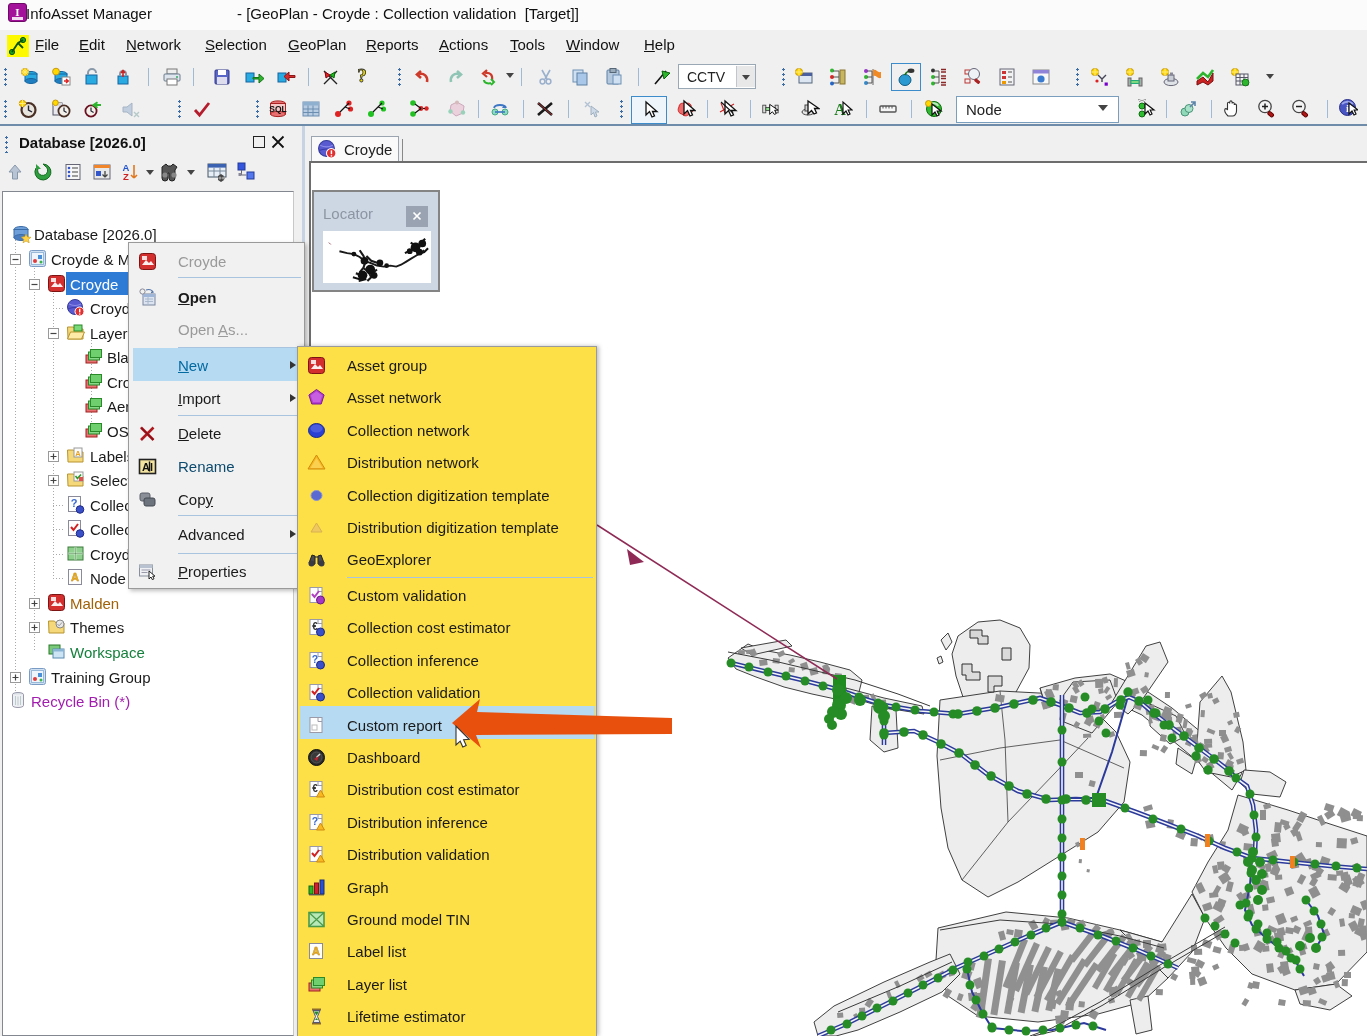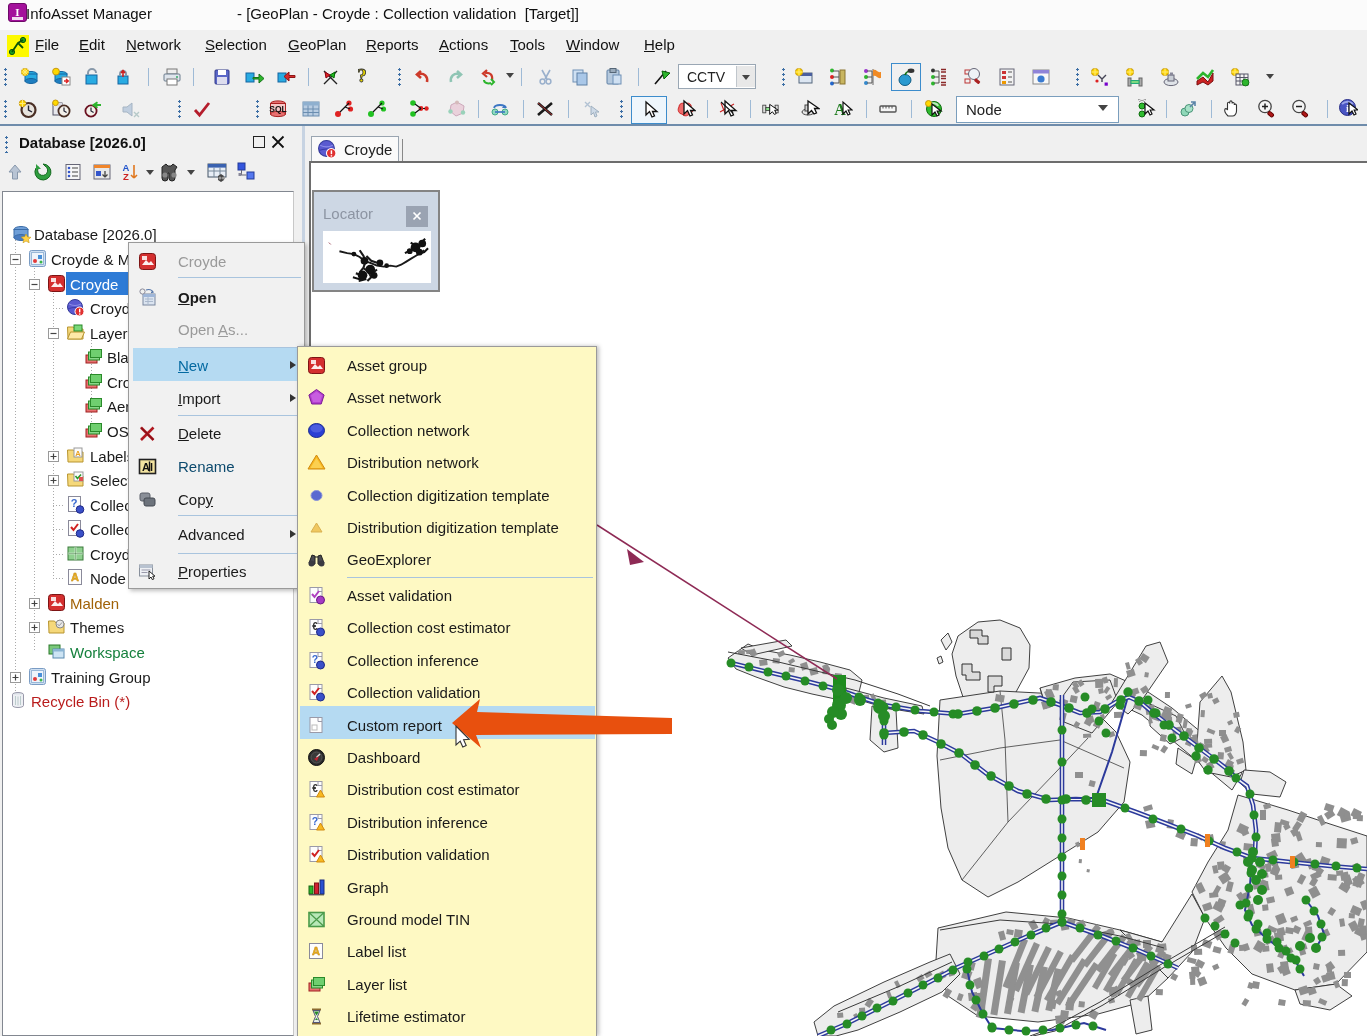--- a/index.html
+++ b/index.html
@@ -622,21 +622,21 @@
       <circle cx="7" cy="12" r="2" fill="#e23a3a"></circle>
       <rect x="10" y="6" width="4" height="4" fill="#4a90d8"></rect>
       <circle cx="13" cy="13" r="1.5" fill="#3ab54a"></circle>
     </svg>
 <span class="abs" style="left:48px;top:540px;color:#1a1a1a;white-space:nowrap">Training Group</span>
 <svg class="abs" style="left:7px;top:562px" width="19" height="19" viewBox="0 0 19 19">
       <ellipse cx="8" cy="3.5" rx="5.5" ry="2" fill="#dde2e8" stroke="#99a"></ellipse>
       <path d="M2.5 3.5v11a5.5 2 0 0011 0v-11" fill="#eef0f4" stroke="#99a"></path>
       <path d="M5.5 5v9M8 5.5v9M10.5 5v9" stroke="#bcc"></path>
     </svg>
-<span class="abs" style="left:28px;top:564px;color:#b91c1c;white-space:nowrap">Recycle Bin (*)</span>
+<span class="abs" style="left:28px;top:564px;color:#a21caf;white-space:nowrap">Recycle Bin (*)</span>
 </div>
 
 <div class="abs" style="left:296px;top:126px;width:6px;height:910px;background:#f0f0f0"></div>
 <div class="abs" style="left:302px;top:126px;width:3px;height:910px;background:#c7d3e2"></div>
 <div class="abs" style="left:305px;top:126px;width:1062px;height:36px;background:#f0f0f0"></div>
 
 <div class="abs" style="left:311px;top:136px;width:88px;height:26px;background:#fafafa;border:1px solid #9aa5b1;border-bottom:none"></div>
 <svg class="abs" style="left:317px;top:139px" width="20" height="20" viewBox="0 0 19 19">
     <circle cx="9" cy="9" r="7.5" fill="#5a5ad0" stroke="#333a99"></circle>
     <path d="M2 11c4-2 10-2 14 0" stroke="#3a3aa8" fill="none"></path>
@@ -1309,21 +1309,21 @@
       <rect x="1.5" y="3" width="13" height="3" fill="#b8c2d0"></rect>
       <path d="M3.5 8h9M3.5 10.5h6" stroke="#99a"></path>
       <path d="M11 9v8l2-2 1.3 2.6 1.7-.8-1.3-2.6H17z" fill="#fff" stroke="#222" stroke-width="1"></path>
     </svg>
 <div class="msep" style="top:34px"></div>
 <div class="msep" style="top:104px"></div>
 <div class="msep" style="top:172px"></div>
 <div class="msep" style="top:272px"></div>
 <div class="msep" style="top:310px"></div>
 </div>
-<div class="abs" style="left:297px;top:346px;width:300px;height:690px;background:#fef9c3;border:1px solid #9a9a9a;border-bottom:none;box-shadow:2px 0 4px rgba(0,0,0,0.25)">
+<div class="abs" style="left:297px;top:346px;width:300px;height:690px;background:#fde047;border:1px solid #9a9a9a;border-bottom:none;box-shadow:2px 0 4px rgba(0,0,0,0.25)">
 <div class="abs" style="left:2px;top:359px;width:295px;height:33px;background:#b5daf2"></div>
 <div class="ti" style="left:49px;top:9px">Asset group</div>
 <svg class="abs" style="left:9px;top:9px" width="19" height="19" viewBox="0 0 19 19">
       <rect x="1.5" y="1.5" width="16" height="16" rx="3" fill="#d42f2f" stroke="#7d1414"></rect>
       <path d="M4 13l4-5 3 3 2-2 3 4z" fill="#fff" opacity="0.92"></path>
       <rect x="4" y="4" width="5" height="4" fill="#fff" opacity="0.85"></rect>
     </svg>
 <div class="ti" style="left:49px;top:41px">Asset network</div>
 <svg class="abs" style="left:9px;top:41px" width="19" height="19" viewBox="0 0 19 19">
       <path d="M9.5 1.5l7.6 5.5-2.9 9H4.8l-2.9-9z" fill="#b43fd0" stroke="#7a1a95"></path>
@@ -1347,21 +1347,21 @@
 <svg class="abs" style="left:9px;top:171px" width="19" height="19" viewBox="0 0 19 19">
       <path d="M9.5 5l5.5 9h-11z" fill="#f0c860" stroke="#d8b050"></path>
     </svg>
 <div class="ti" style="left:49px;top:203px">GeoExplorer</div>
 <svg class="abs" style="left:9px;top:203px" width="19" height="19" viewBox="0 0 19 19">
       <path d="M2 13l3-8 3 1v8l-3 1zM17 13l-3-8-3 1v8l3 1z" fill="#4a4a52" stroke="#222"></path>
       <circle cx="4.5" cy="13.5" r="3" fill="#3a3a42"></circle>
       <circle cx="14.5" cy="13.5" r="3" fill="#3a3a42"></circle>
       <path d="M8 7h3" stroke="#222"></path>
     </svg>
-<div class="ti" style="left:49px;top:239px">Asset validation</div>
+<div class="ti" style="left:49px;top:239px">Custom validation</div>
 <svg class="abs" style="left:9px;top:239px" width="19" height="19" viewBox="0 0 19 19">
       <rect x="3" y="1.5" width="12" height="15" fill="#fdfdfd" stroke="#9a9aa8"></rect>
       <path d="M11 1.5v4h4" fill="none" stroke="#9a9aa8"></path>
       <path d="M5 8l2.5 3 4.5-6" stroke="#b040c0" stroke-width="2" fill="none"></path>
       <circle cx="13.5" cy="14" r="4" fill="#a43ac4" stroke="#6a1a85"></circle>
     </svg>
 <div class="ti" style="left:49px;top:271px">Collection cost estimator</div>
 <svg class="abs" style="left:9px;top:271px" width="19" height="19" viewBox="0 0 19 19">
       <rect x="3" y="1.5" width="12" height="15" fill="#fdfdfd" stroke="#9a9aa8"></rect>
       <path d="M11 1.5v4h4" fill="none" stroke="#9a9aa8"></path>

